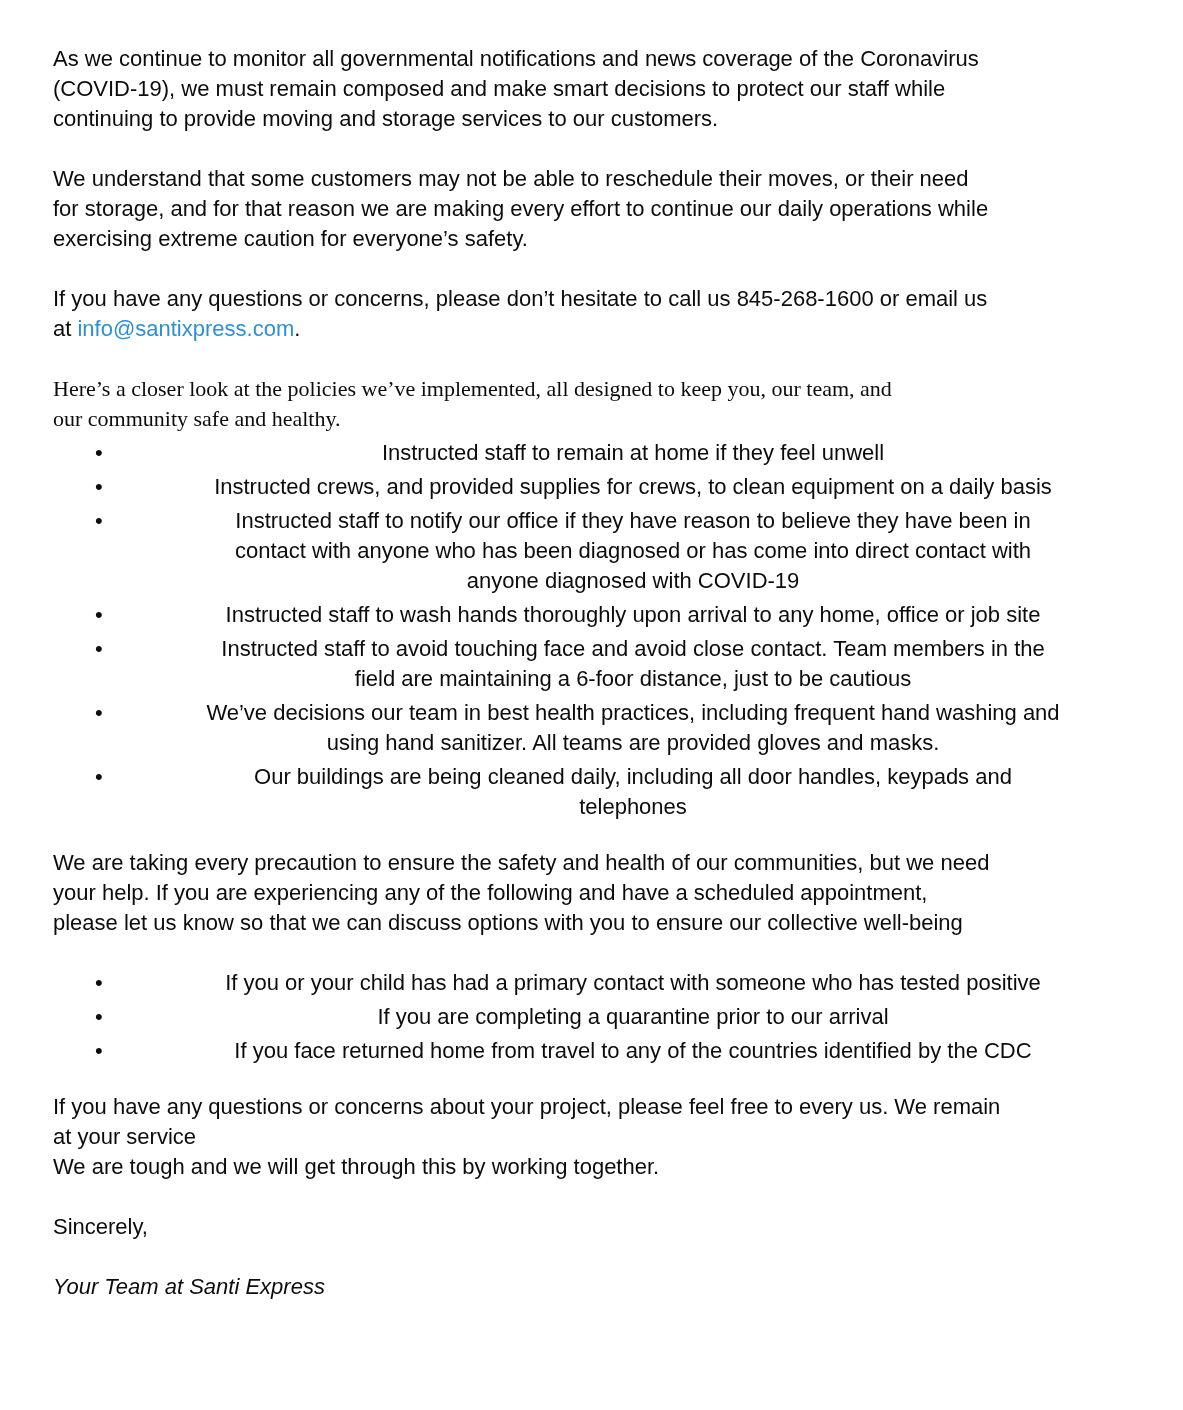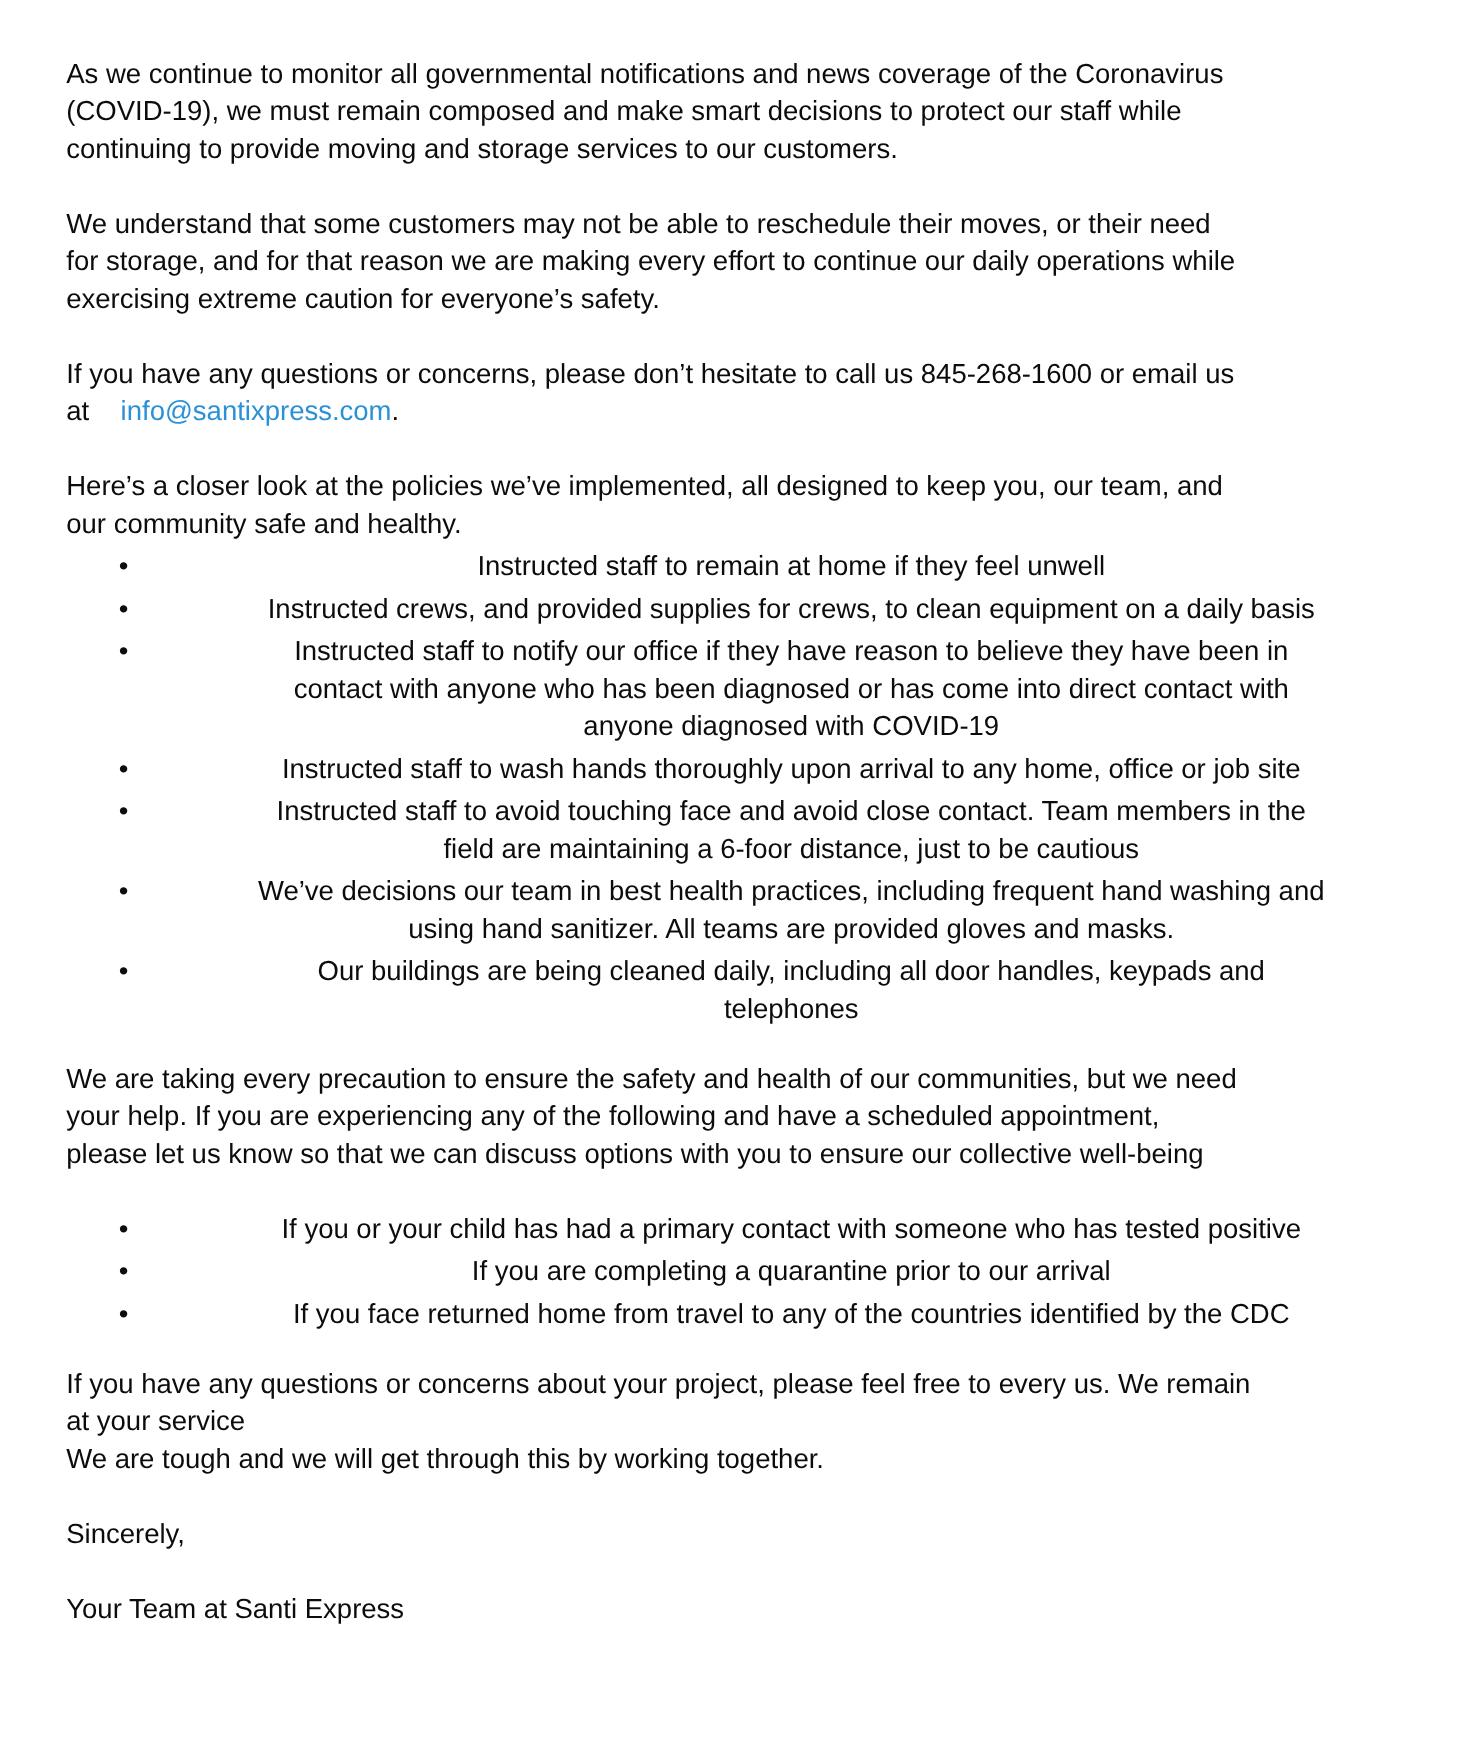--- a/index.html
+++ b/index.html
@@ -23,20 +23,21 @@
     font-size: 22px;
     line-height: 30px;
     overflow: hidden;
   }
   .para {
     margin: 0 0 30px 0;
     white-space: pre-line;
   }
   .para-tight {
     margin-bottom: 0;
+    font-family: Liberation Serif, serif;
   }
   ul.bullets {
     list-style: none;
     margin: 4px 0 26px 0;
     padding: 0;
   }
   ul.bullets li {
     position: relative;
     padding-left: 75px;
     margin: 0 0 4px 0;
@@ -49,24 +50,24 @@
     top: 0;
     font-size: 22px;
   }
   ul.bullets li span {
     white-space: pre-line;
   }
   .link {
     color: var(--link-color, #2a91d7);
     text-decoration: none;
     cursor: pointer;
-    margin-left: 19px;
   }
   .signature-block {
     margin-bottom: 16px;
+    font-style: italic;
   }
 </style>
 </head>
 <body>
 
 <div class="page">
 
   <p class="para">As we continue to monitor all governmental notifications and news coverage of the Coronavirus
 (COVID-19), we must remain composed and make smart decisions to protect our staff while
 continuing to provide moving and storage services to our customers.</p>

